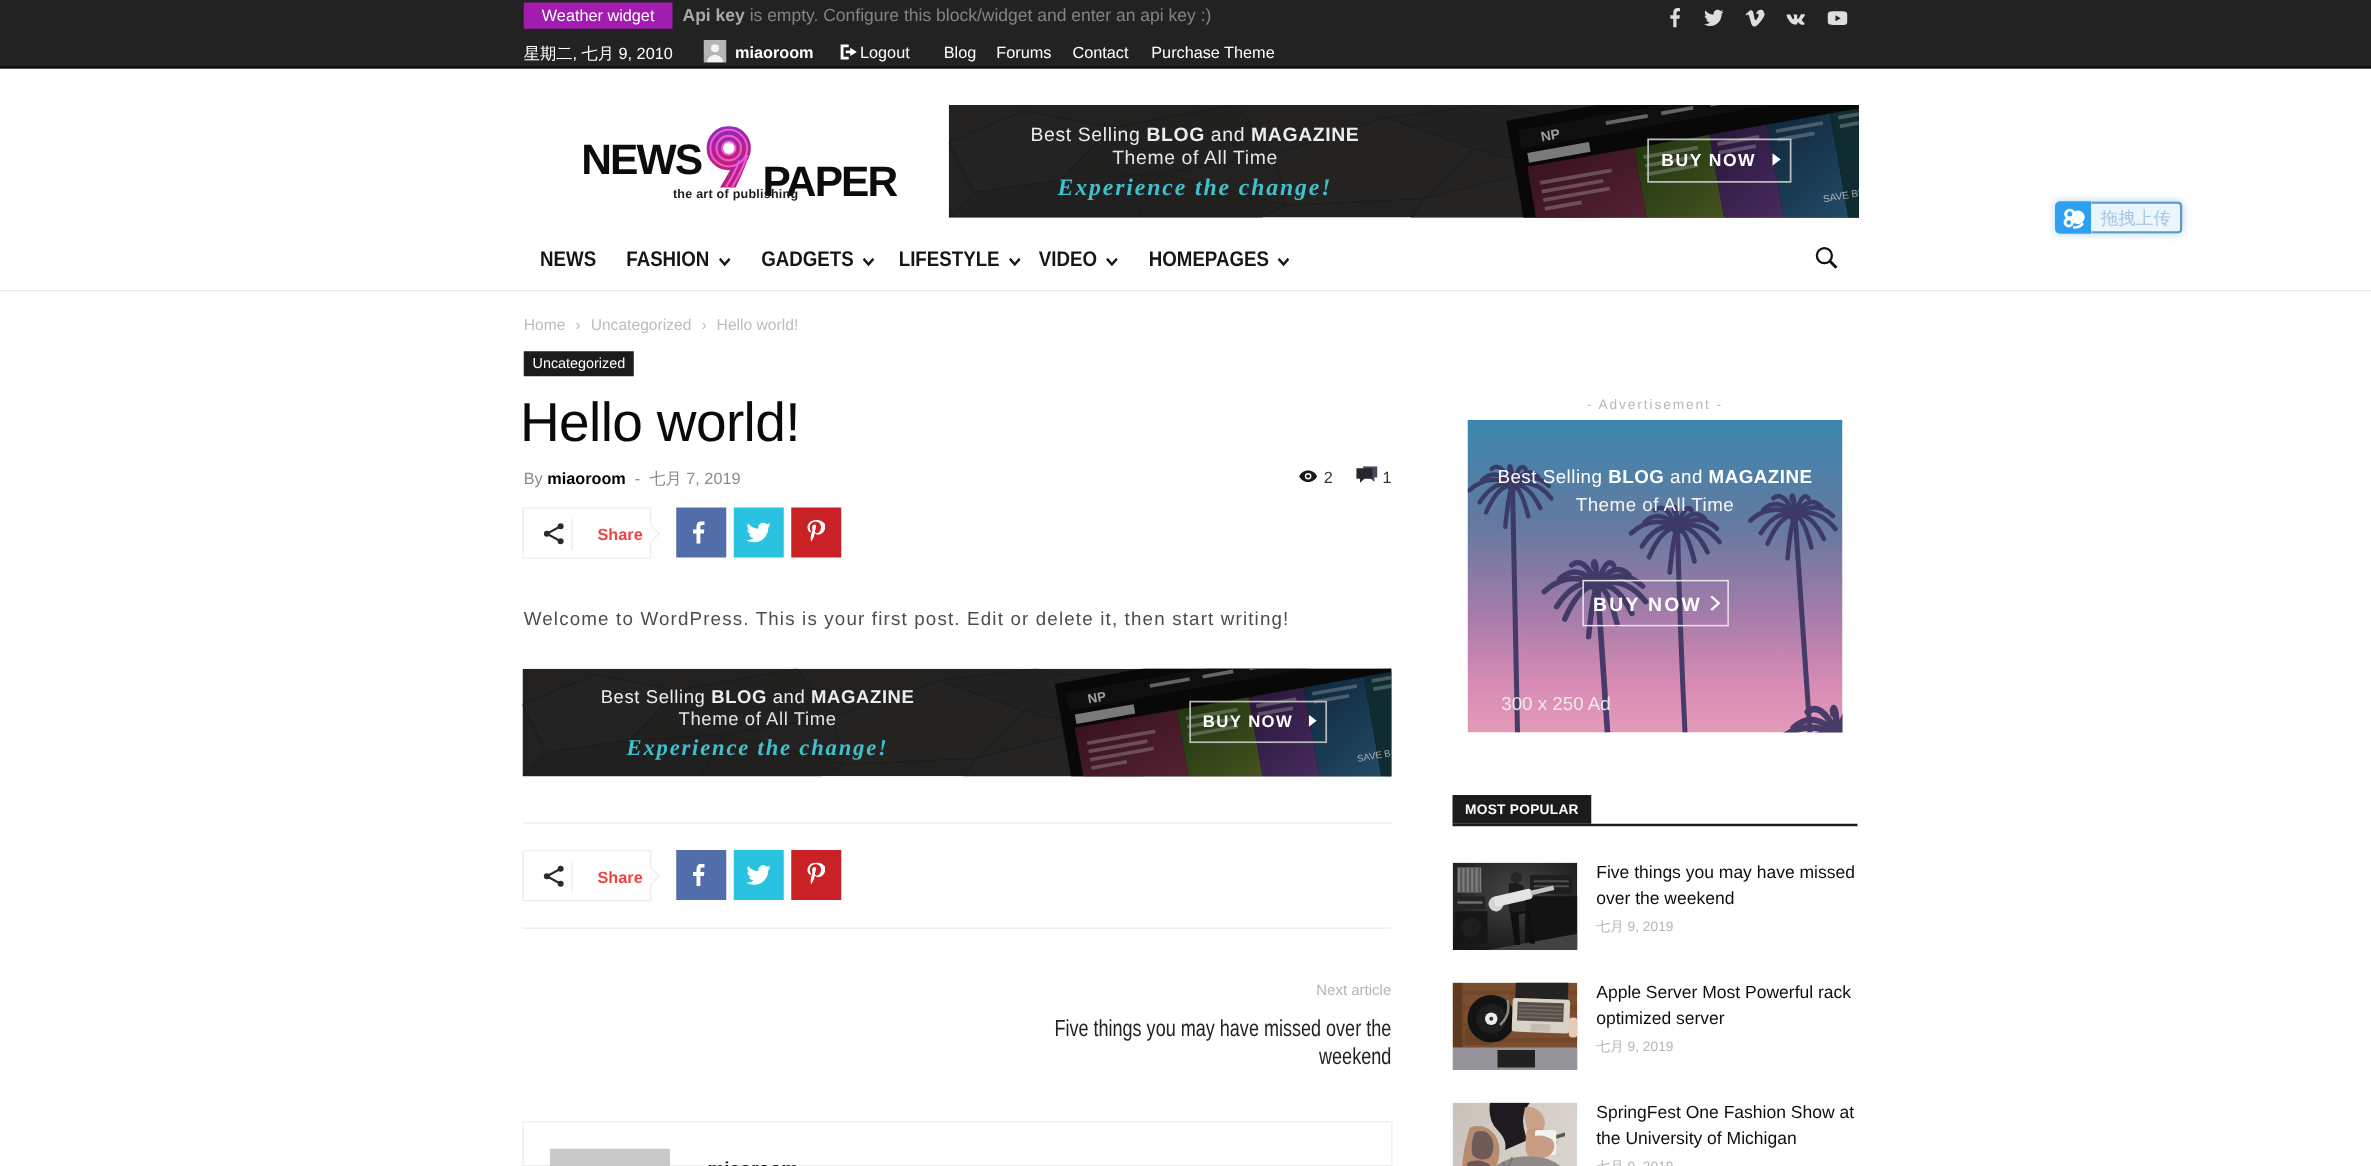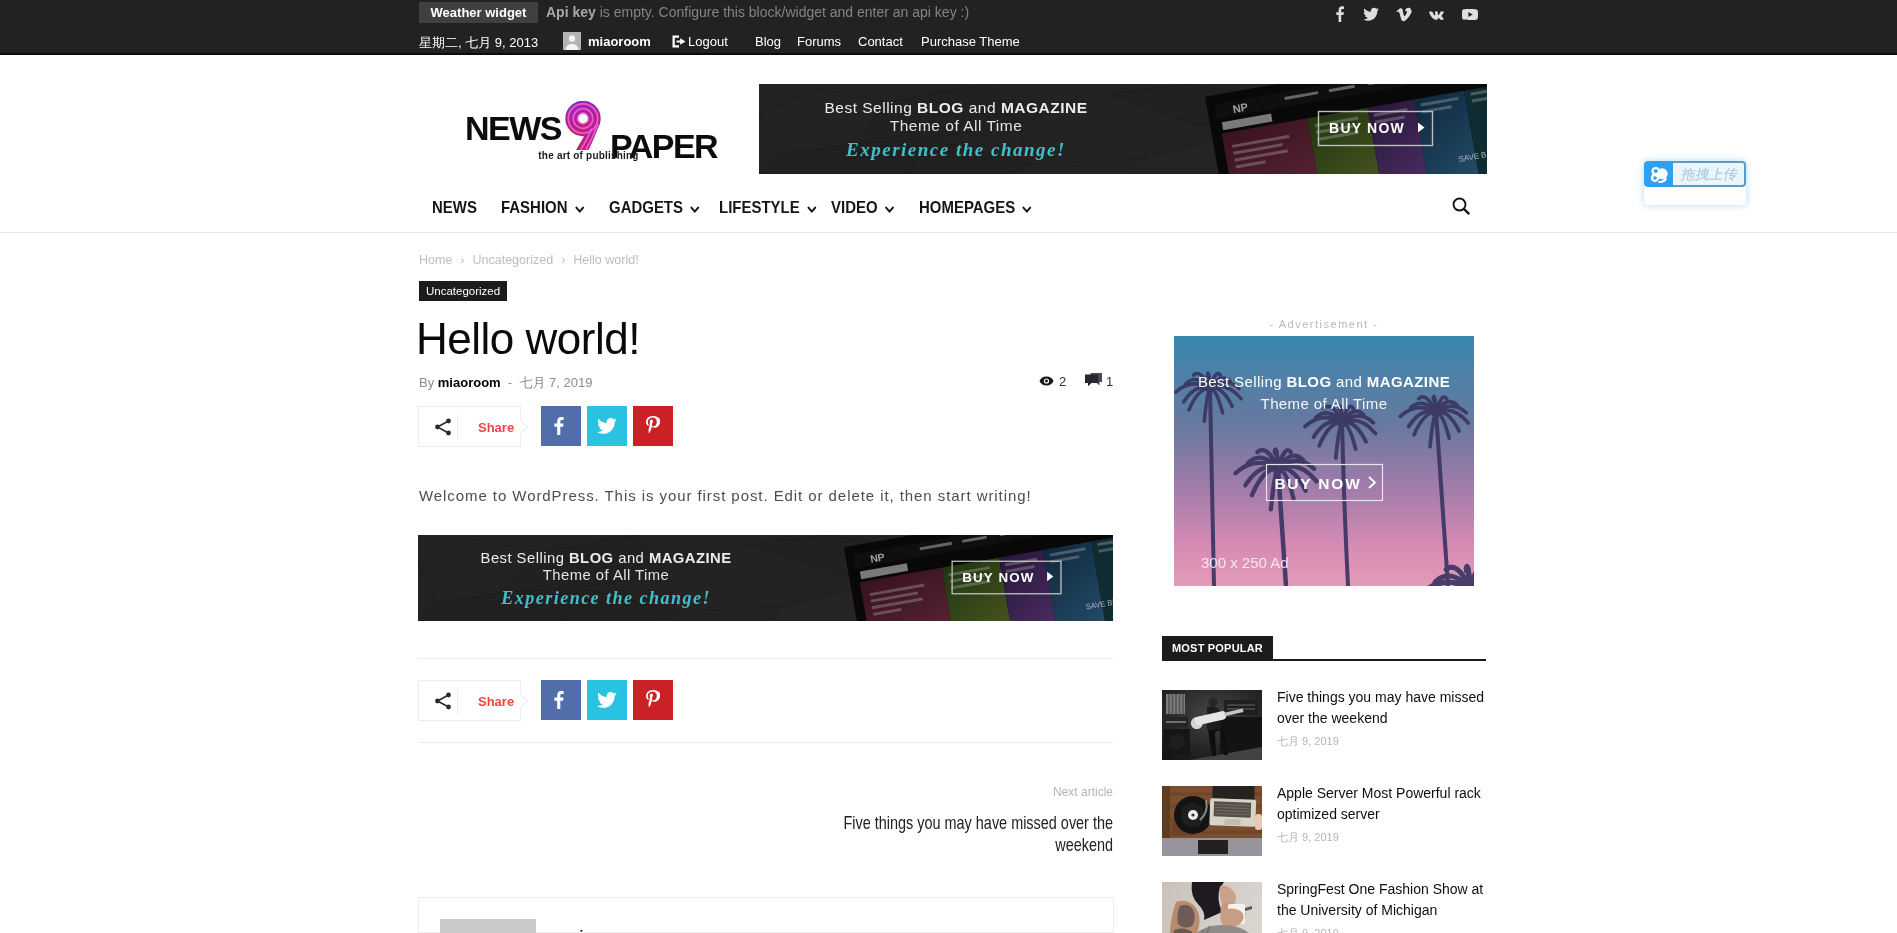--- a/index.html
+++ b/index.html
@@ -1,22 +1,22 @@
 <!DOCTYPE html>
 <html><head>
 <meta charset="utf-8">
 <style>
 * { margin:0; padding:0; box-sizing:border-box; }
 html,body { width:1897px; height:933px; overflow:hidden; background:#fff;
   font-family:"Liberation Sans", sans-serif; position:relative; }
 
 
 #topbar { position:absolute; left:0; top:0; width:1897px; height:55px; background:#222222; border-bottom:2px solid #0b0b0b; }
-#wlabel { position:absolute; left:419px; top:2px; width:119px; height:21px; background:#404040; color:#fff;
-  font-weight:bold; font-size:13px; line-height:21px; text-align:center; }
+#wlabel { position:absolute; left:419px; top:2px; width:119px; height:21px; background:#a21caf; color:#fff;
+  font-weight:normal; font-size:13px; line-height:21px; text-align:center; }
 #apitext { position:absolute; left:546px; top:4px; font-size:14px; color:#848484; }
 #apitext b { color:#a9a9a9; }
 .soc { position:absolute; top:6px; width:16px; height:16px; }
 #row2 { position:absolute; left:419px; top:27px; height:28px; width:1100px; color:#fff; font-size:13px; }
 #date2 { position:absolute; left:0; top:7px; color:#fff; }
 #avatar { position:absolute; left:144px; top:5px; width:18px; height:18px; background:#ababab; overflow:hidden; }
 #uname { position:absolute; left:169px; top:7px; font-weight:bold; }
 #logouticon { position:absolute; left:253px; top:8px; }
 #logout { position:absolute; left:269px; top:7px; }
 .tmenu { position:absolute; top:7px; }
@@ -74,22 +74,22 @@
 #mostpop { position:absolute; left:1162px; top:636px; width:324px; height:25px; }
 #mostpop .head { position:absolute; left:0; top:0; background:#1c1c1c; color:#fff; font-size:11px; font-weight:bold;
   letter-spacing:0.2px; padding:6px 10px 5px; }
 #mostpop .line { position:absolute; left:0; top:23px; width:324px; border-bottom:2px solid #1c1c1c; }
 .popitem { position:absolute; left:1162px; width:324px; height:70px; }
 .popitem .th { position:absolute; left:0; top:0; width:100px; height:70px; overflow:hidden; }
 .popitem .ti { position:absolute; left:115px; top:-3px; width:212px; font-size:14px; line-height:21px; color:#0e0e0e; }
 .popitem .dt { position:absolute; left:115px; font-size:11px; color:#b5b5b5; }
 
 
-#baidu { position:absolute; left:1644px; top:161px; width:102px; height:44px; border-radius:4px;
-  box-shadow:0 0 7px rgba(140,190,235,0.65);font-style:italic; }
+#baidu { position:absolute; left:1644px; top:161px; width:102px; height:26px; border-radius:4px;
+  box-shadow:0 0 7px rgba(140,190,235,0.65); }
 #baidu .l { position:absolute; left:0; top:0; width:29px; height:26px; background:#2f9ff0; border-radius:4px 0 0 4px; }
 #baidu .r { position:absolute; left:29px; top:0; width:73px; height:26px; background:#eaf5fc;
   border:2px solid #5b9cc4; border-left:none; border-radius:0 4px 4px 0;
   color:#a4c6e2; font-size:14px; line-height:22px; text-align:center; }
 </style>
 </head>
 <body>
 
 <div id="topbar">
   <div id="wlabel">Weather widget</div>
@@ -103,21 +103,21 @@
   <svg class="soc" style="left:1396px" viewBox="0 0 16 16">
       <path fill="#dedede" d="M15.9 4.6c-.1 1.5-1.1 3.7-3.2 6.4-2.1 2.8-3.9 4.2-5.4 4.2-.9 0-1.7-.8-2.3-2.5L3.7 8.1C3.2 6.4 2.7 5.6 2.2 5.6c-.1 0-.5.2-1.1.7L.4 5.4c.7-.6 1.4-1.2 2.1-1.9 1-.8 1.7-1.3 2.2-1.3 1.1-.1 1.8.7 2.1 2.3.3 1.8.5 2.9.6 3.3.3 1.5.7 2.3 1.1 2.3.3 0 .8-.5 1.4-1.5.6-1 1-1.8 1-2.3.1-.9-.3-1.3-1-1.3-.3 0-.7.1-1.1.2.7-2.3 2.1-3.5 4.1-3.4 1.5 0 2.2.9 2.1 2.8z"></path>
     </svg>
   <svg class="soc" style="left:1429px" viewBox="0 0 16 16">
       <path fill="#dedede" d="M13.2 11.1c1.1 1 1.3 1.5 1.4 1.7.5.8-.5.9-.5.9h-2s-.4 0-.9-.3c-.7-.5-1.4-1.7-1.9-1.6-.5.2-.5 1.2-.5 1.2s0 .4-.2.5c-.2.2-.5.2-.5.2h-.9s-2 .1-3.7-1.7C1.6 10.1.1 6.2.1 6.2s-.1-.3.1-.4c.2-.2.6-.2.6-.2h2.1s.2 0 .4.1c.1.1.2.3.2.3s.3.9.8 1.7c.9 1.5 1.3 1.9 1.6 1.7.4-.2.3-2 .3-2s0-.7-.2-1c-.2-.2-.5-.3-.6-.3-.1 0 .1-.3.3-.4.3-.2 1-.2 1.7-.2.6 0 .7.1 1 .1.6.2.4.8.4 2.2 0 .5-.1 1.1.3 1.3.2.1.6.1 1.6-1.6.5-.8.8-1.8.8-1.8s.1-.2.2-.3c.1-.1.3 0 .3 0h2.2s.7-.1.8.2c.1.3-.3 1.1-1.2 2.4-1.6 2-1.8 1.8-.6 3.1z"></path>
     </svg>
   <svg class="soc" style="left:1462px" viewBox="0 0 16 16">
       <path fill="#dedede" d="M15.8 4.8c-.2-.7-.7-1.2-1.4-1.4C13.2 3 8 3 8 3s-5.2 0-6.4.3C.9 3.6.4 4.1.2 4.8 0 6.1 0 8.5 0 8.5s0 2.4.2 3.7c.2.7.7 1.2 1.4 1.4C2.8 14 8 14 8 14s5.2 0 6.4-.3c.7-.2 1.2-.7 1.4-1.4.2-1.3.2-3.7.2-3.7s0-2.4-.2-3.8zM6.4 10.9V6.1l4.2 2.4-4.2 2.4z"></path>
     </svg>
   <div id="row2">
-    <div id="date2">星期二, 七月 9, 2013</div>
+    <div id="date2">星期二, 七月 9, 2010</div>
     <div id="avatar"><svg width="18" height="18" viewBox="0 0 18 18">
           <rect width="18" height="18" fill="#b5b5b5"></rect>
           <circle cx="9" cy="6.5" r="3.2" fill="#f4f4f4"></circle>
           <path d="M2.5 18c.5-4 3-6 6.5-6s6 2 6.5 6z" fill="#f4f4f4"></path>
         </svg></div>
     <div id="uname">miaoroom</div>
     <svg id="logouticon" width="14" height="13" viewBox="0 0 14 13">
         <path fill="#fff" d="M0.5 0.5h6.5v2.2H2.8v7.6h4.2v2.2H0.5z"></path>
         <path fill="#fff" d="M8.2 3.2l5.3 3.3-5.3 3.3V7.6H4.6V5.4h3.6z"></path>
       </svg>

